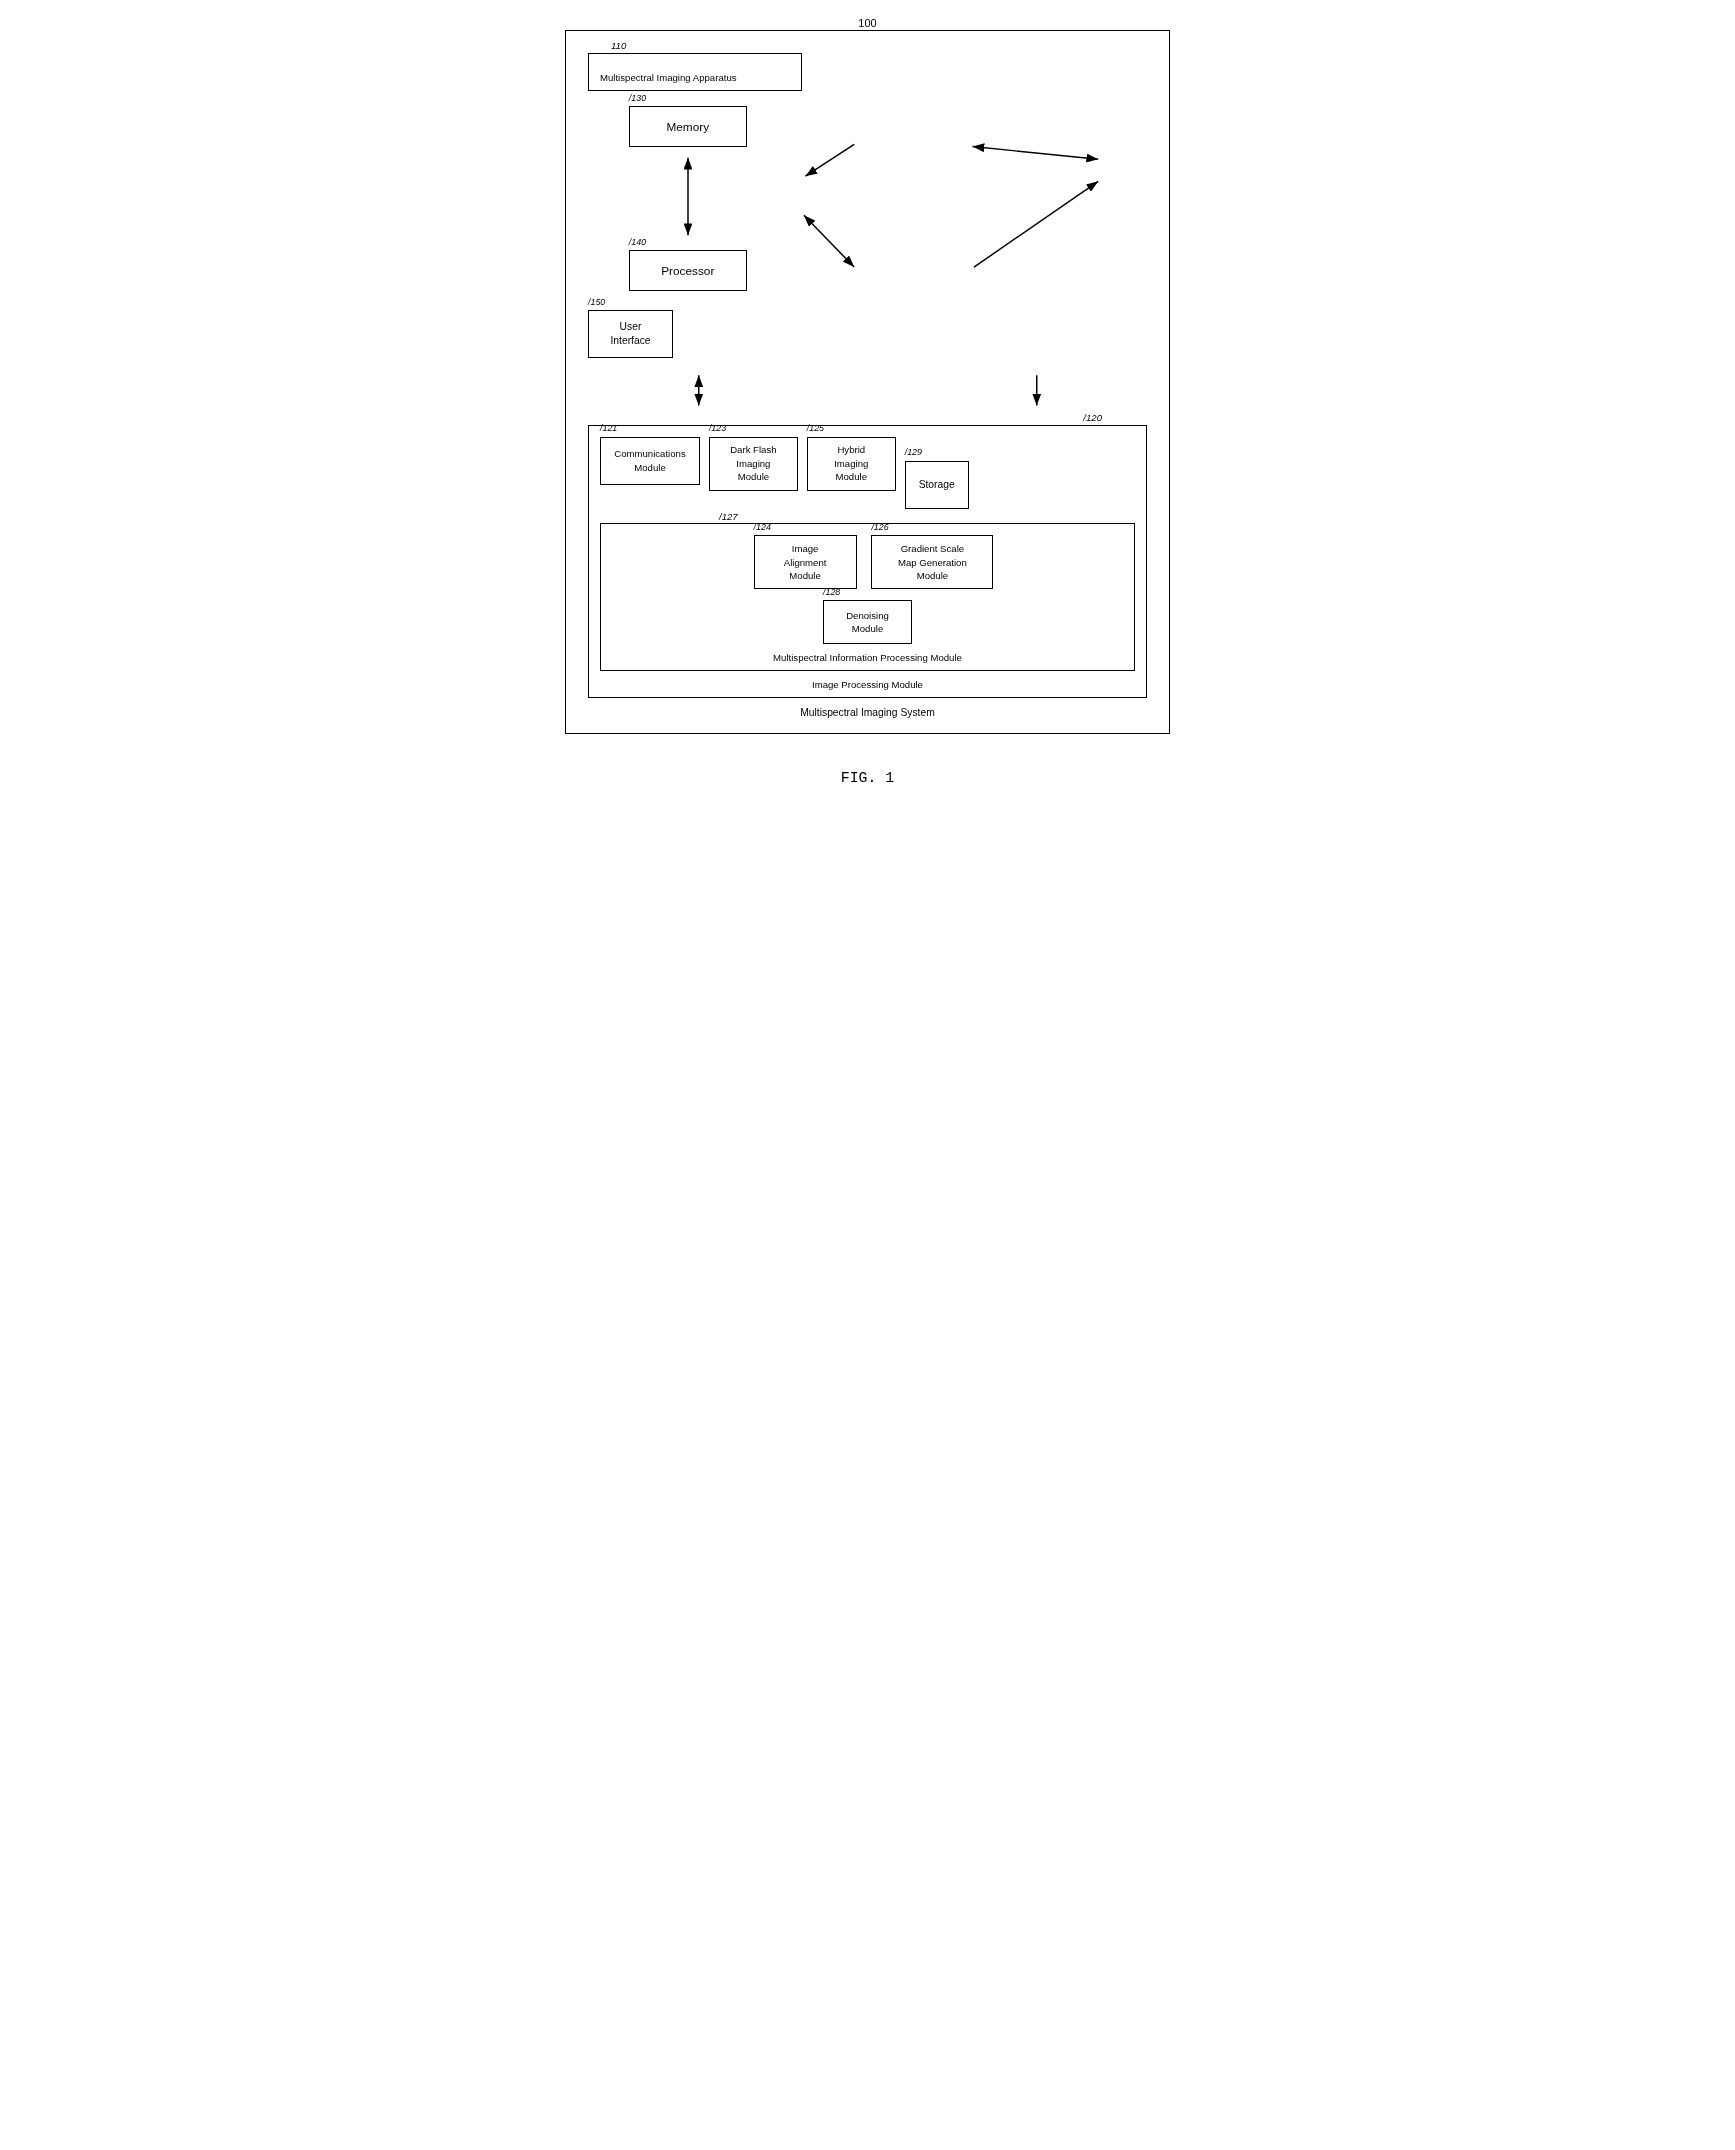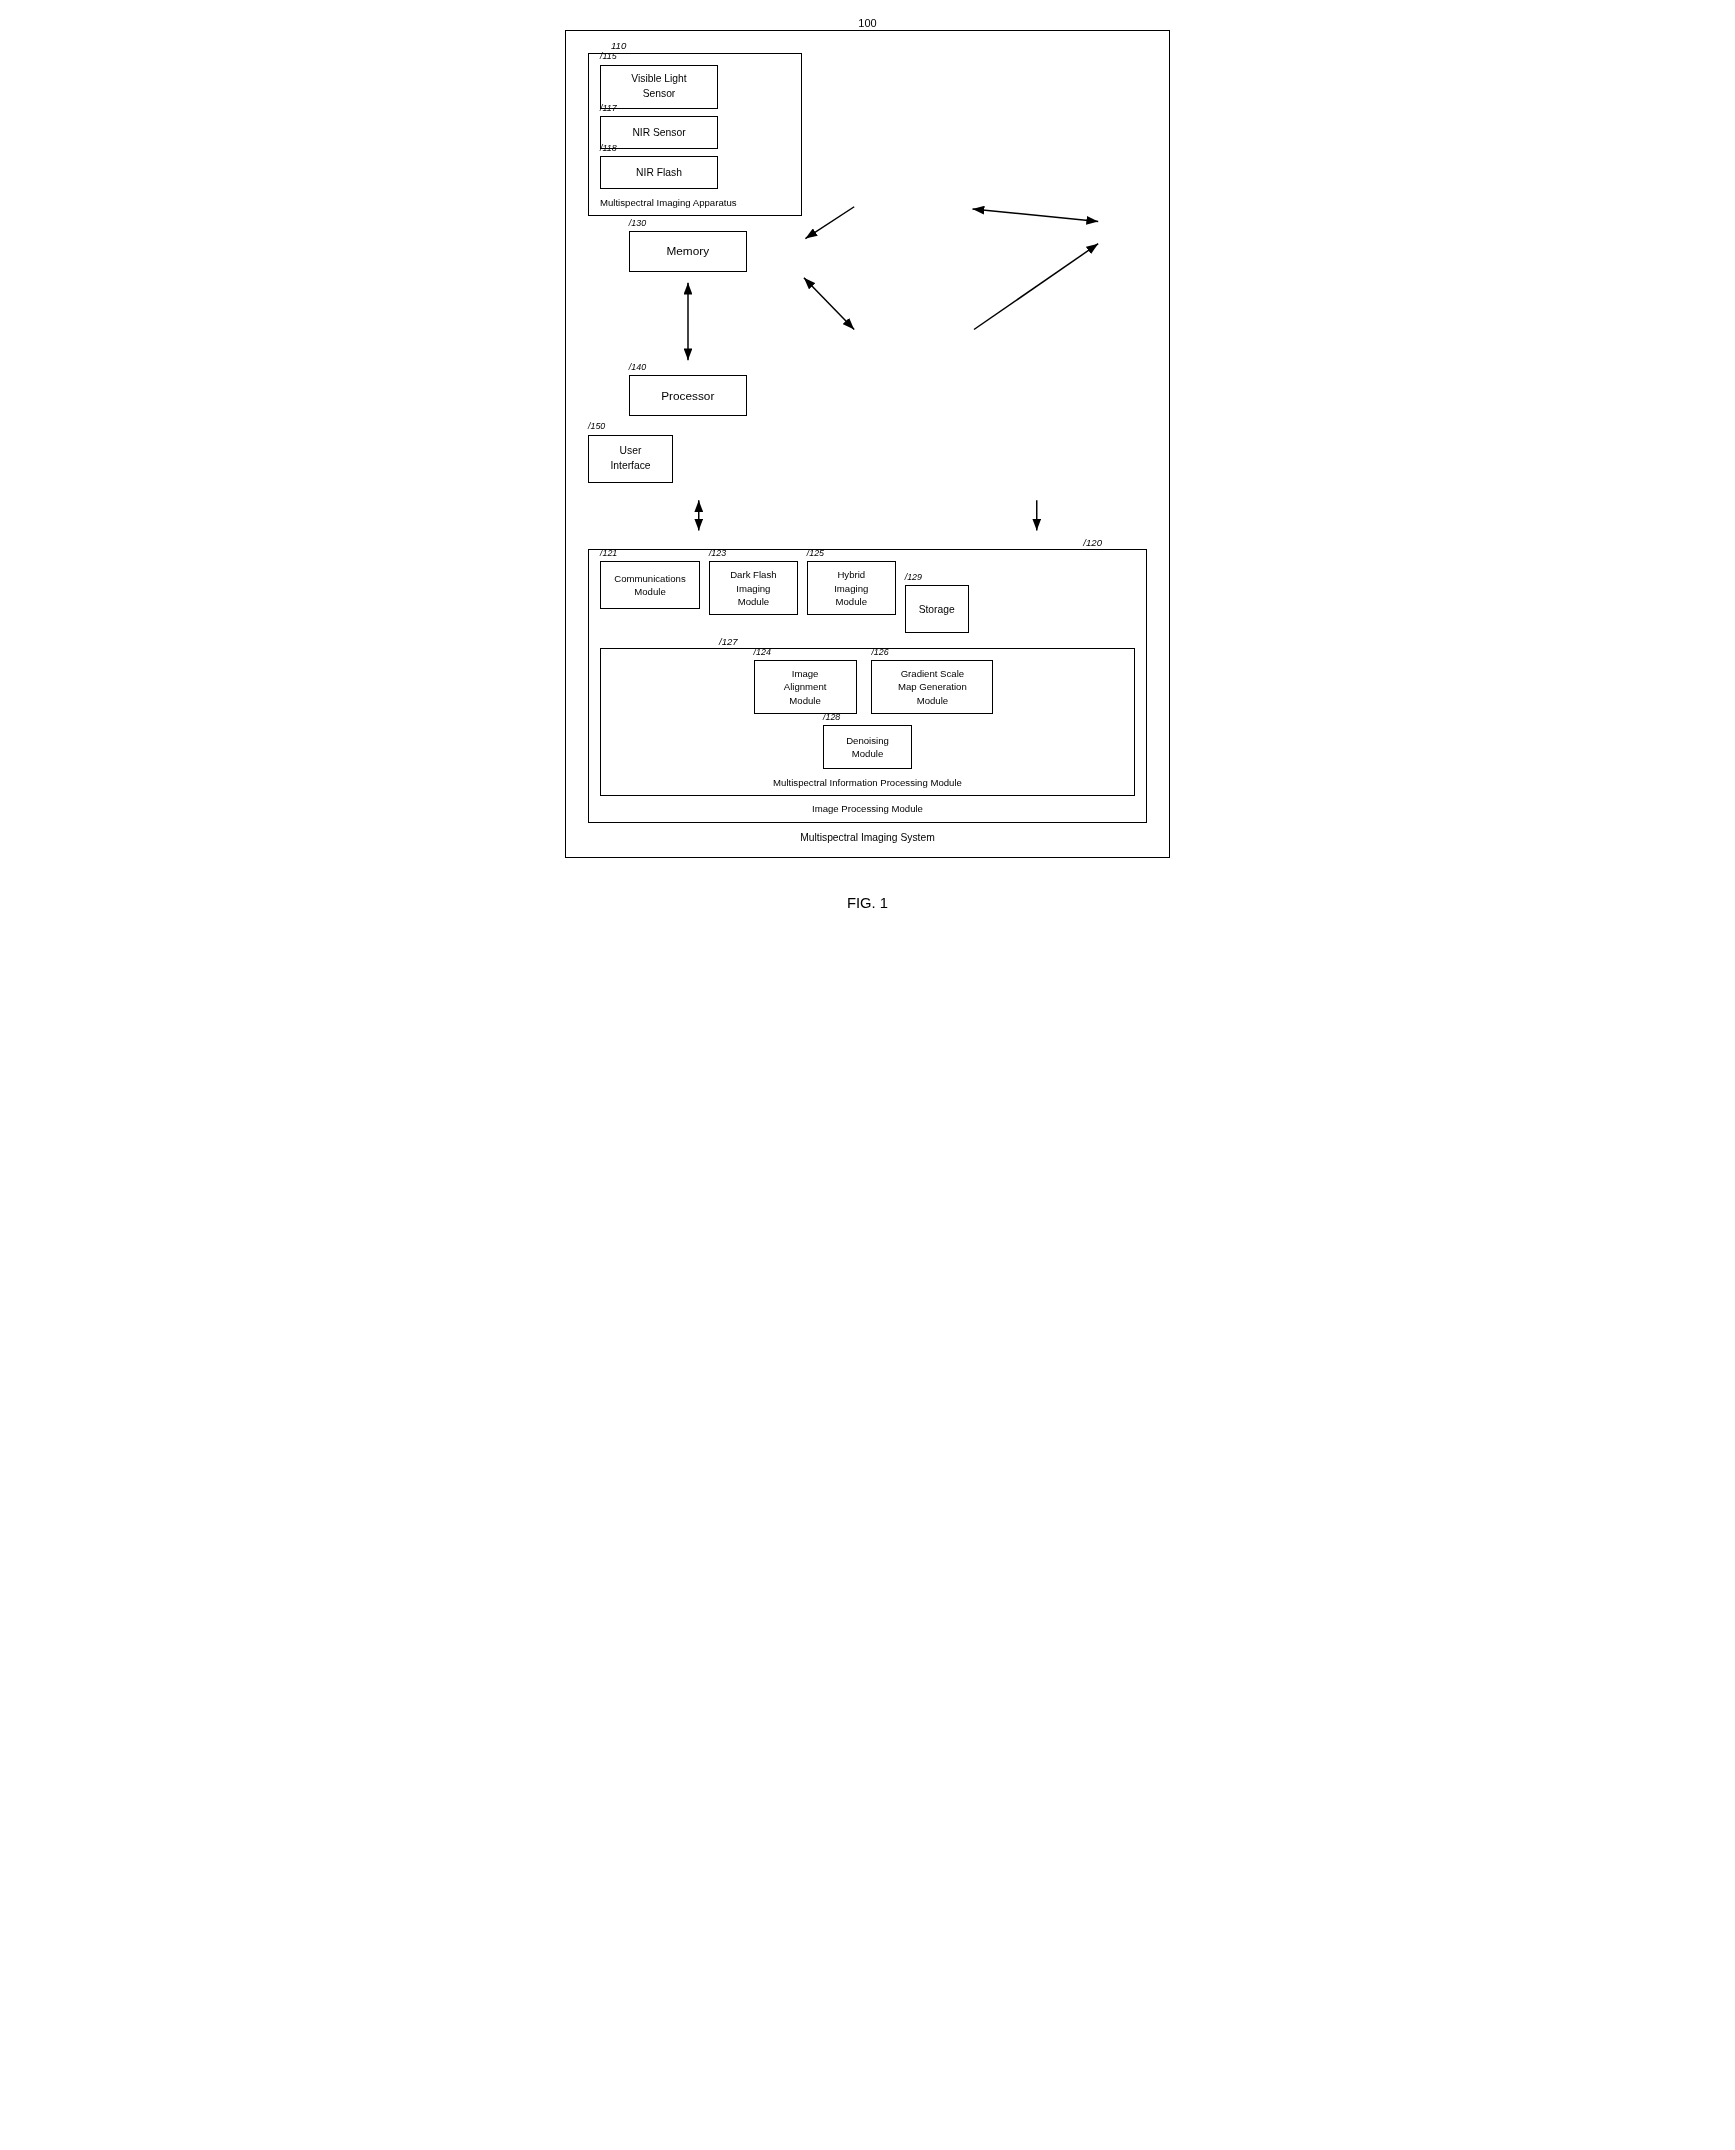--- a/index.html
+++ b/index.html
@@ -159,59 +159,36 @@
     }
 
     .outer-system-label {
       font-size: 9.6px;
       margin-top: 5.9px;
       text-align: center;
     }
 
     .fig-label {
       font-size: 14.8px;
-      font-family: Liberation Sans, sans-serif;
+      font-family: Liberation Mono, monospace;
       margin-top: 14.8px;
       text-align: center;
     }
   </style>
 </head>
 <body>
 
 <div class="page-container">
   <div class="outer-box">
     <span class="ref-label ref-100">100</span>
 
     <div class="top-section" style="position:relative; min-height:192px;flex-direction:column;">
 
       <div class="apparatus-box">
         <span class="ref-label apparatus-ref" style="font-style:italic;">110</span>
-        <div class="apparatus-sensors">
-
-          <div style="position:relative; display:inline-block;">
-            <span class="ref-label" style="top:-13.3px;left:0;font-size:8.9px;font-style:italic;">/115</span>
-            <div class="component-box" style="width:118px;min-height:44px;">
-              <span style="font-size:10.3px;line-height:1.4;">Visible Light<br>Sensor</span>
-            </div>
-          </div>
-
-          <div style="position:relative; display:inline-block;">
-            <span class="ref-label" style="top:-13.3px;left:0;font-size:8.9px;font-style:italic;">/117</span>
-            <div class="component-box" style="width:118px;min-height:33px;">
-              <span style="font-size:10.3px;">NIR Sensor</span>
-            </div>
-          </div>
-
-          <div style="position:relative; display:inline-block;">
-            <span class="ref-label" style="top:-13.3px;left:0;font-size:8.9px;font-style:italic;">/118</span>
-            <div class="component-box" style="width:118px;min-height:33px;">
-              <span style="font-size:10.3px;">NIR Flash</span>
-            </div>
-          </div>
-        </div>
         <div class="apparatus-label">Multispectral Imaging Apparatus</div>
       </div>
 
       <div class="middle-col" style="position:relative;">
 
         <div style="position:relative; margin-bottom: 7.4px; margin-top:14.8px;">
           <span style="position:absolute;top:-13.3px;left:0;font-size:8.9px;font-style:italic;">/130</span>
           <div class="component-box" style="width:118px;min-height:41px;">
             <span style="font-size:11.8px;">Memory</span>
           </div>

